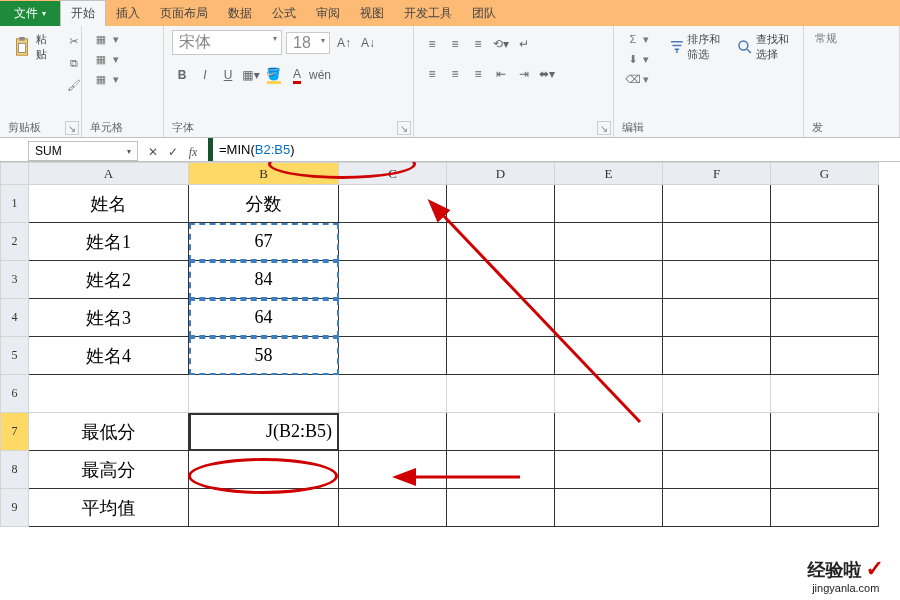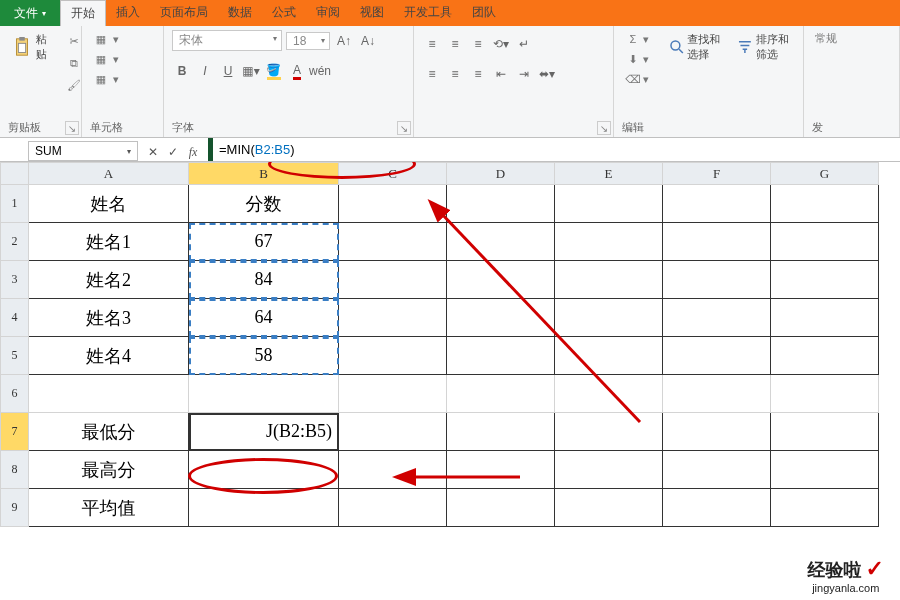--- a/index.html
+++ b/index.html
@@ -1,31 +1,31 @@
 <!DOCTYPE html>
 <html><head>
 <meta charset="utf-8">
 <style>
 *{box-sizing:border-box;margin:0;padding:0;font-family:"Microsoft YaHei","SimSun",sans-serif}
 body{background:#fff;width:900px;height:600px;overflow:hidden;position:relative}
-.ribbon-tabs{display:flex;height:26px;background:#f97316}
+.ribbon-tabs{display:flex;align-items:flex-end;height:26px;background:#fdba74}
 .file-tab{background:#1e8a3b;color:#fff;padding:4px 14px;font-size:12px;display:flex;align-items:center;gap:4px}
 .file-tab::after{content:"▾";font-size:8px}
 .tab{padding:4px 10px;font-size:12px;color:#444;cursor:pointer}
 .tab.active{background:#f5f6f7;border:1px solid #c0c0c0;border-bottom:none}
 .ribbon{background:#f5f6f7;border-bottom:1px solid #c0c0c0;height:112px;display:flex}
 .group{border-right:1px solid #d6d6d6;padding:4px 8px 2px 8px;display:flex;flex-direction:column;justify-content:space-between;position:relative}
 .group-label{text-align:left;font-size:11px;color:#666;padding-top:2px}
 .group-body{display:flex;gap:6px;align-items:flex-start;flex:1}
 .big-btn{display:flex;flex-direction:row;align-items:center;gap:2px;padding:2px 4px;font-size:11px;color:#444;cursor:pointer}
 .big-btn .ic{width:28px;height:28px;display:flex;align-items:center;justify-content:center}
 .small-row{display:flex;gap:4px;align-items:center}
 .mini{font-size:11px;color:#777;padding:1px 3px;cursor:pointer;display:flex;align-items:center;gap:2px}
 .mini .ic{width:16px;height:16px;display:inline-flex;align-items:center;justify-content:center}
-.font-box,.size-box{border:1px solid #c9c9c9;background:#fff;font-size:12px;color:#888;padding:1px 18px 1px 6px;position:relative}
+.font-box,.size-box{border:1px solid #c9c9c9;background:#fff;font-size:16px;color:#888;padding:1px 18px 1px 6px;position:relative}
 .font-box{width:110px}
 .size-box{width:44px}
 .dd::after{content:"▾";font-size:8px;color:#777;position:absolute;right:4px;top:3px}
 .tool-row{display:flex;gap:3px;margin-top:4px}
 .tb{width:20px;height:20px;border:1px solid transparent;display:flex;align-items:center;justify-content:center;font-size:12px;color:#666;cursor:pointer}
 .launcher{position:absolute;right:2px;bottom:2px;width:14px;height:14px;font-size:10px;color:#888;border:1px solid #ccc;display:flex;align-items:center;justify-content:center;cursor:pointer}
 .formula-bar{display:flex;align-items:flex-end;border-bottom:1px solid #c0c0c0;height:24px;background:#fff}
 .namebox{width:110px;border-right:1px solid #c0c0c0;padding:2px 6px;font-size:12px;display:flex;align-items:center;justify-content:space-between;margin-left:28px;border:1px solid #c0c0c0}
 .namebox::after{content:"▾";font-size:8px;color:#555}
 .fb-btns{display:flex;gap:2px;padding:0 6px;align-items:center}
@@ -158,34 +158,34 @@
   <div class="group" style="width:190px">
     <div class="group-body">
       <div style="display:flex;flex-direction:column;gap:2px;margin-right:6px">
         <span class="mini"><span class="ic">Σ</span>▾</span>
         <span class="mini"><span class="ic">⬇</span>▾</span>
         <span class="mini"><span class="ic">⌫</span>▾</span>
       </div>
       <div class="big-btn">
         <span class="ic">
             <svg class="ic-svg" viewBox="0 0 24 24">
+              <path d="M4 5h16M6 10h12M9 15h6" stroke="#4a7ab8" stroke-width="2"></path>
+              <path d="M12 15v5" stroke="#4a7ab8" stroke-width="2"></path>
+            </svg>
+          </span>
+        <span>排序和筛选</span>
+      </div>
+      <div class="big-btn">
+        <span class="ic">
+            <svg class="ic-svg" viewBox="0 0 24 24">
               <circle cx="10" cy="10" r="6" fill="none" stroke="#4a7ab8" stroke-width="2"></circle>
               <path d="M15 15l5 5" stroke="#4a7ab8" stroke-width="2"></path>
             </svg>
           </span>
         <span>查找和选择</span>
-      </div>
-      <div class="big-btn">
-        <span class="ic">
-            <svg class="ic-svg" viewBox="0 0 24 24">
-              <path d="M4 5h16M6 10h12M9 15h6" stroke="#4a7ab8" stroke-width="2"></path>
-              <path d="M12 15v5" stroke="#4a7ab8" stroke-width="2"></path>
-            </svg>
-          </span>
-        <span>排序和筛选</span>
       </div>
     </div>
     <div class="group-label">编辑</div>
   </div>
 
   <div class="group" style="flex:1">
     <div class="group-body">
         <span class="mini">常规</span>
       </div>
     <div class="group-label">发</div>

